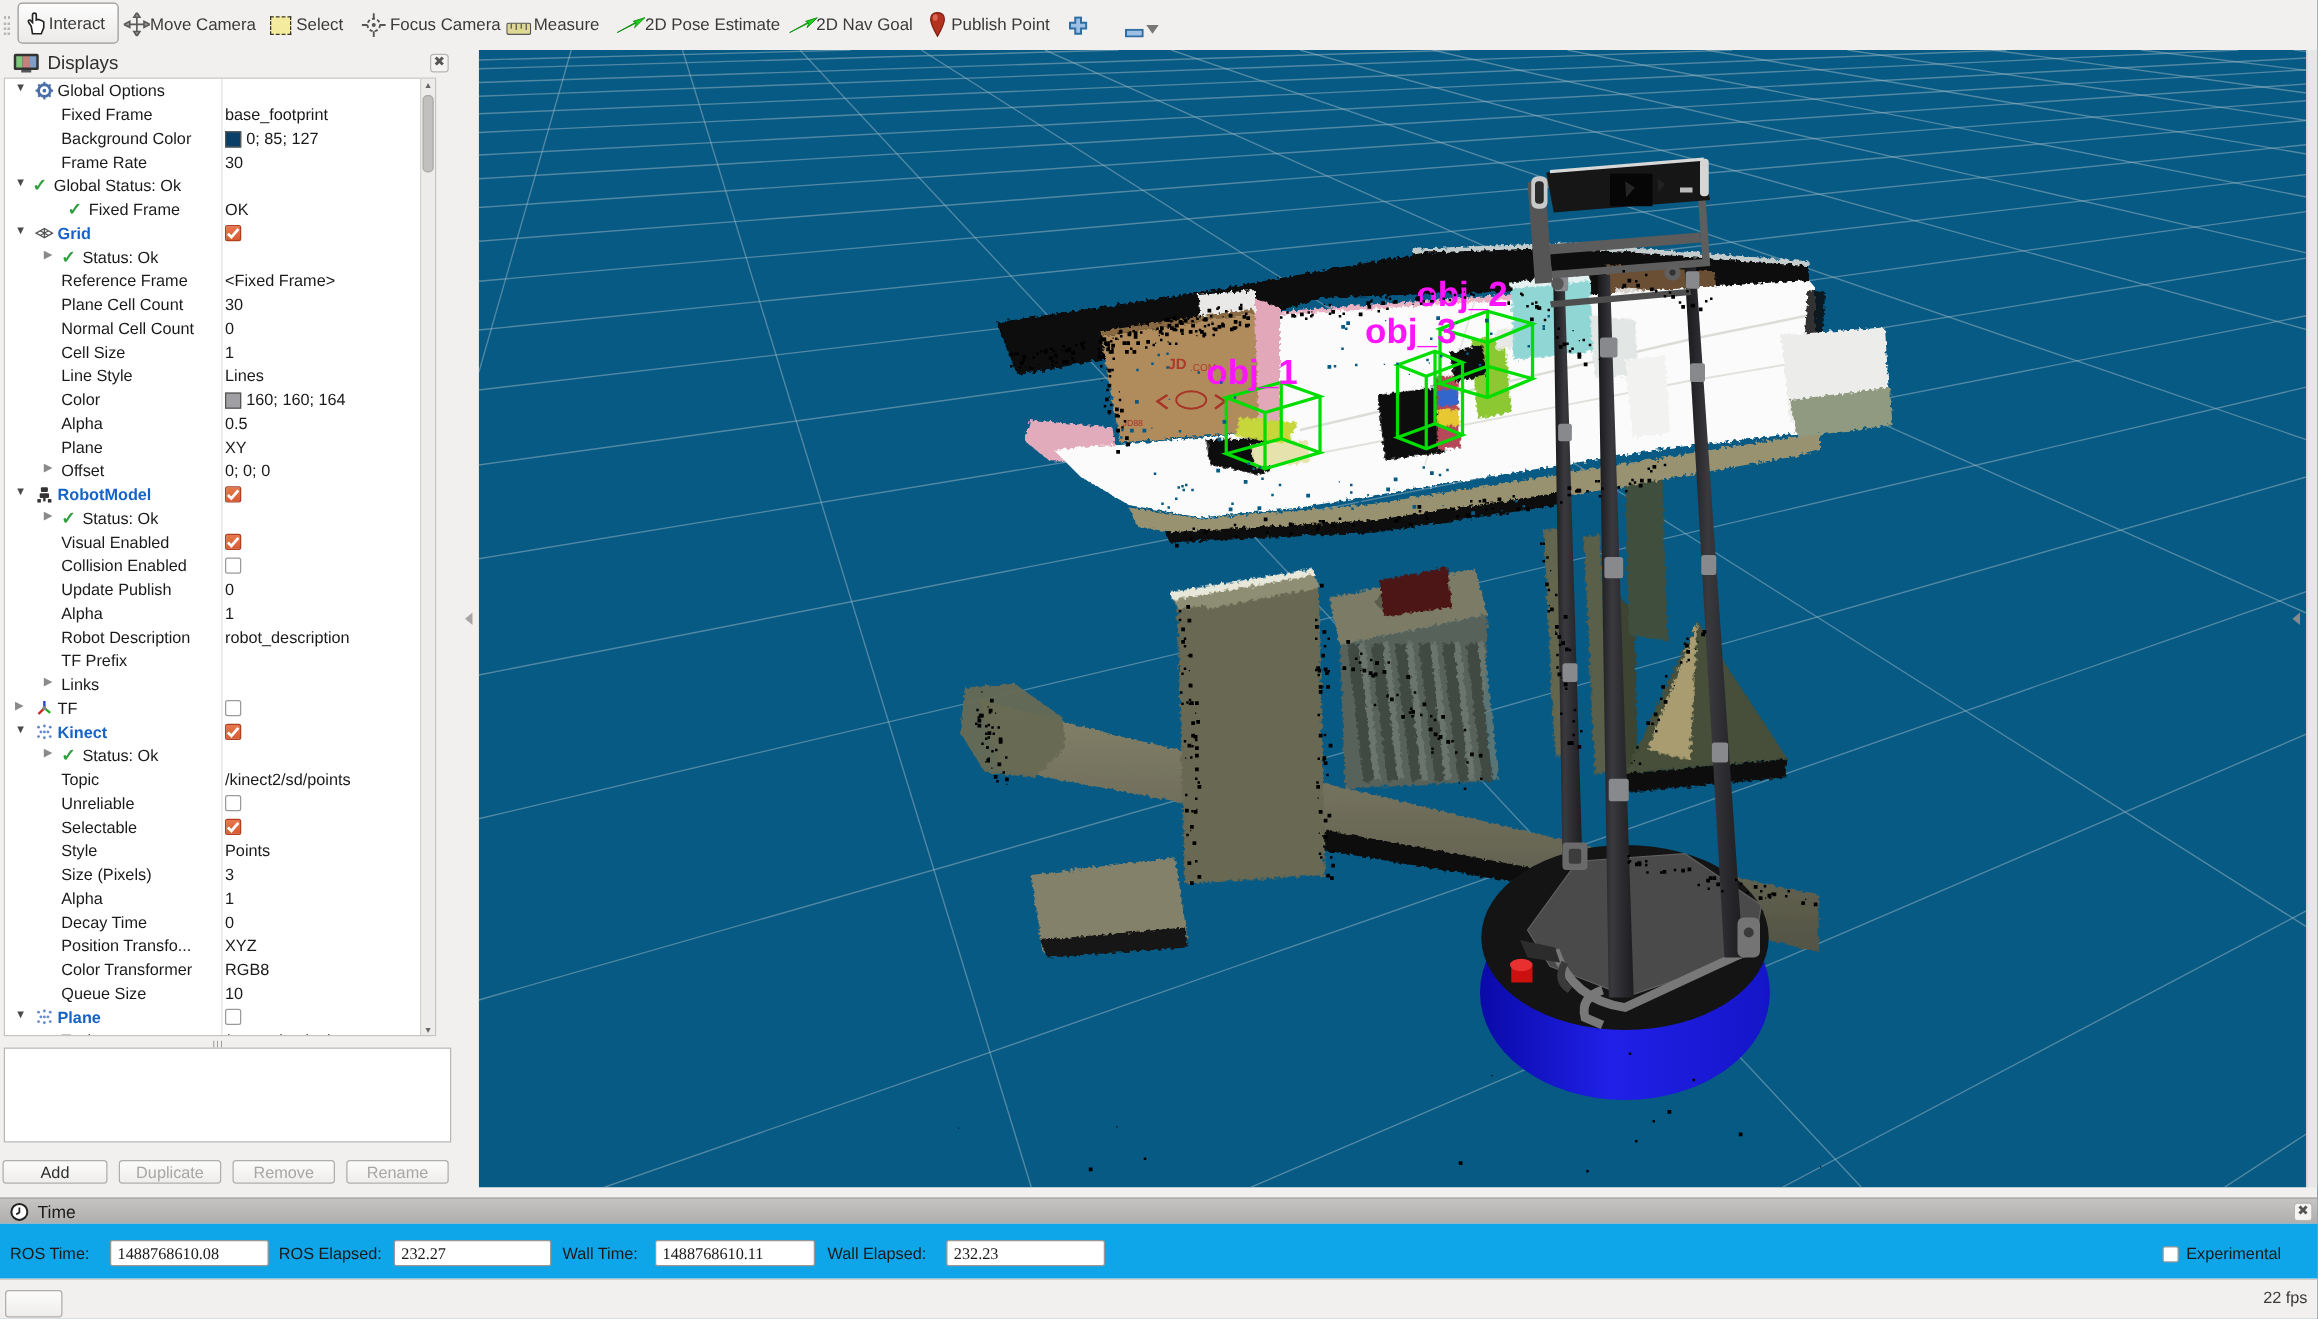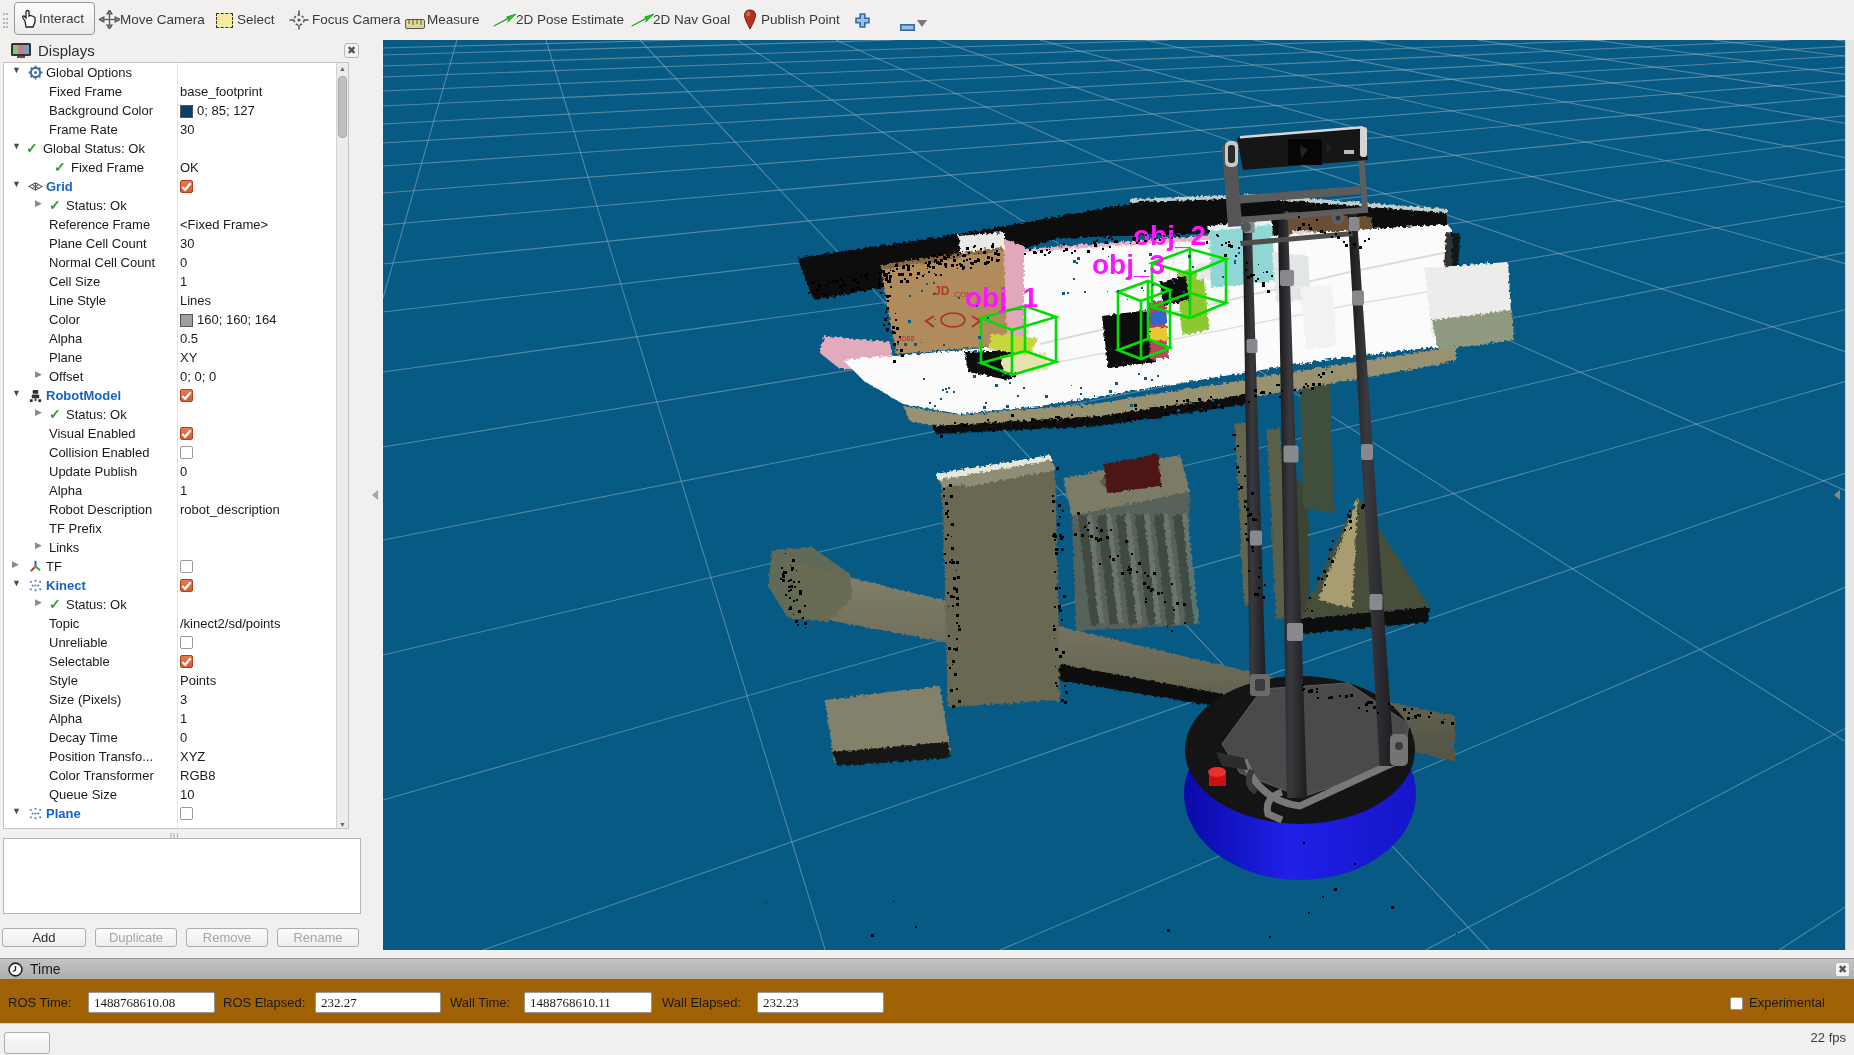--- a/index.html
+++ b/index.html
@@ -29,21 +29,21 @@
 #tsb .thumb { position:absolute; left:1px; top:13px; width:9px; height:62px; background:#c2c0be; border:1px solid #aaa8a6; border-radius:4px; }
 .sba { position:absolute; left:2px; width:8px; font-size:7px; color:#666; }
 #descbox { position:absolute; left:3px; top:798px; width:358px; height:76px; background:#fff; border:1px solid #b8b6b4; }
 .pbtn { position:absolute; top:888px; height:19px; border:1px solid #b0aeac; border-radius:3px;
   background:linear-gradient(#fcfcfb,#eeedeb); font-size:13px; color:#2e2e2e; text-align:center; padding-top:1px; }
 .pbtn.dis { color:#a8a6a4; }
 #viewport { position:absolute; left:383px; top:40px; width:1462px; height:910px; }
 #rstrip { position:absolute; left:1845px; top:40px; width:9px; height:910px; background:#e8e7e5; border-left:1px solid #cfcdcb; }
 #timehdr { position:absolute; left:0; top:958px; width:1854px; height:21px;
   background:linear-gradient(#c6c4c2,#b0aeac); border-top:1px solid #989694; display:flex; align-items:center; }
-#timerow { position:absolute; left:0; top:979px; width:1854px; height:44px; background:#a16207; font-size:13px; color:#1a1a1a; }
+#timerow { position:absolute; left:0; top:979px; width:1854px; height:44px; background:#0ea5e9; font-size:13px; color:#1a1a1a; }
 .tfield { position:absolute; top:13px; height:21px; background:#fff; border:1px solid #9a9896; border-radius:2px;
   font-size:13px; padding:2px 0 0 5px;font-family:Liberation Serif, serif; }
 .tlabel { position:absolute; top:16px; }
 #statusbar { position:absolute; left:0; top:1023px; width:1854px; height:32px; background:#f1f0ee;
   border-top:1px solid #cfcdcb; font-size:13px; color:#2a2a2a; }
 #resetbtn { position:absolute; left:4px; top:8px; width:46px; height:21px; border:1px solid #b0aeac;
   border-radius:3px; background:linear-gradient(#fcfcfb,#eeedeb); text-align:right; padding-top:20px; }
 .xbtn { font-size:11px; color:#555; border:1px solid #b8b6b4; border-radius:3px; background:#f4f3f1;
   width:15px; height:15px; text-align:center; line-height:13px; }
 </style></head><body>

